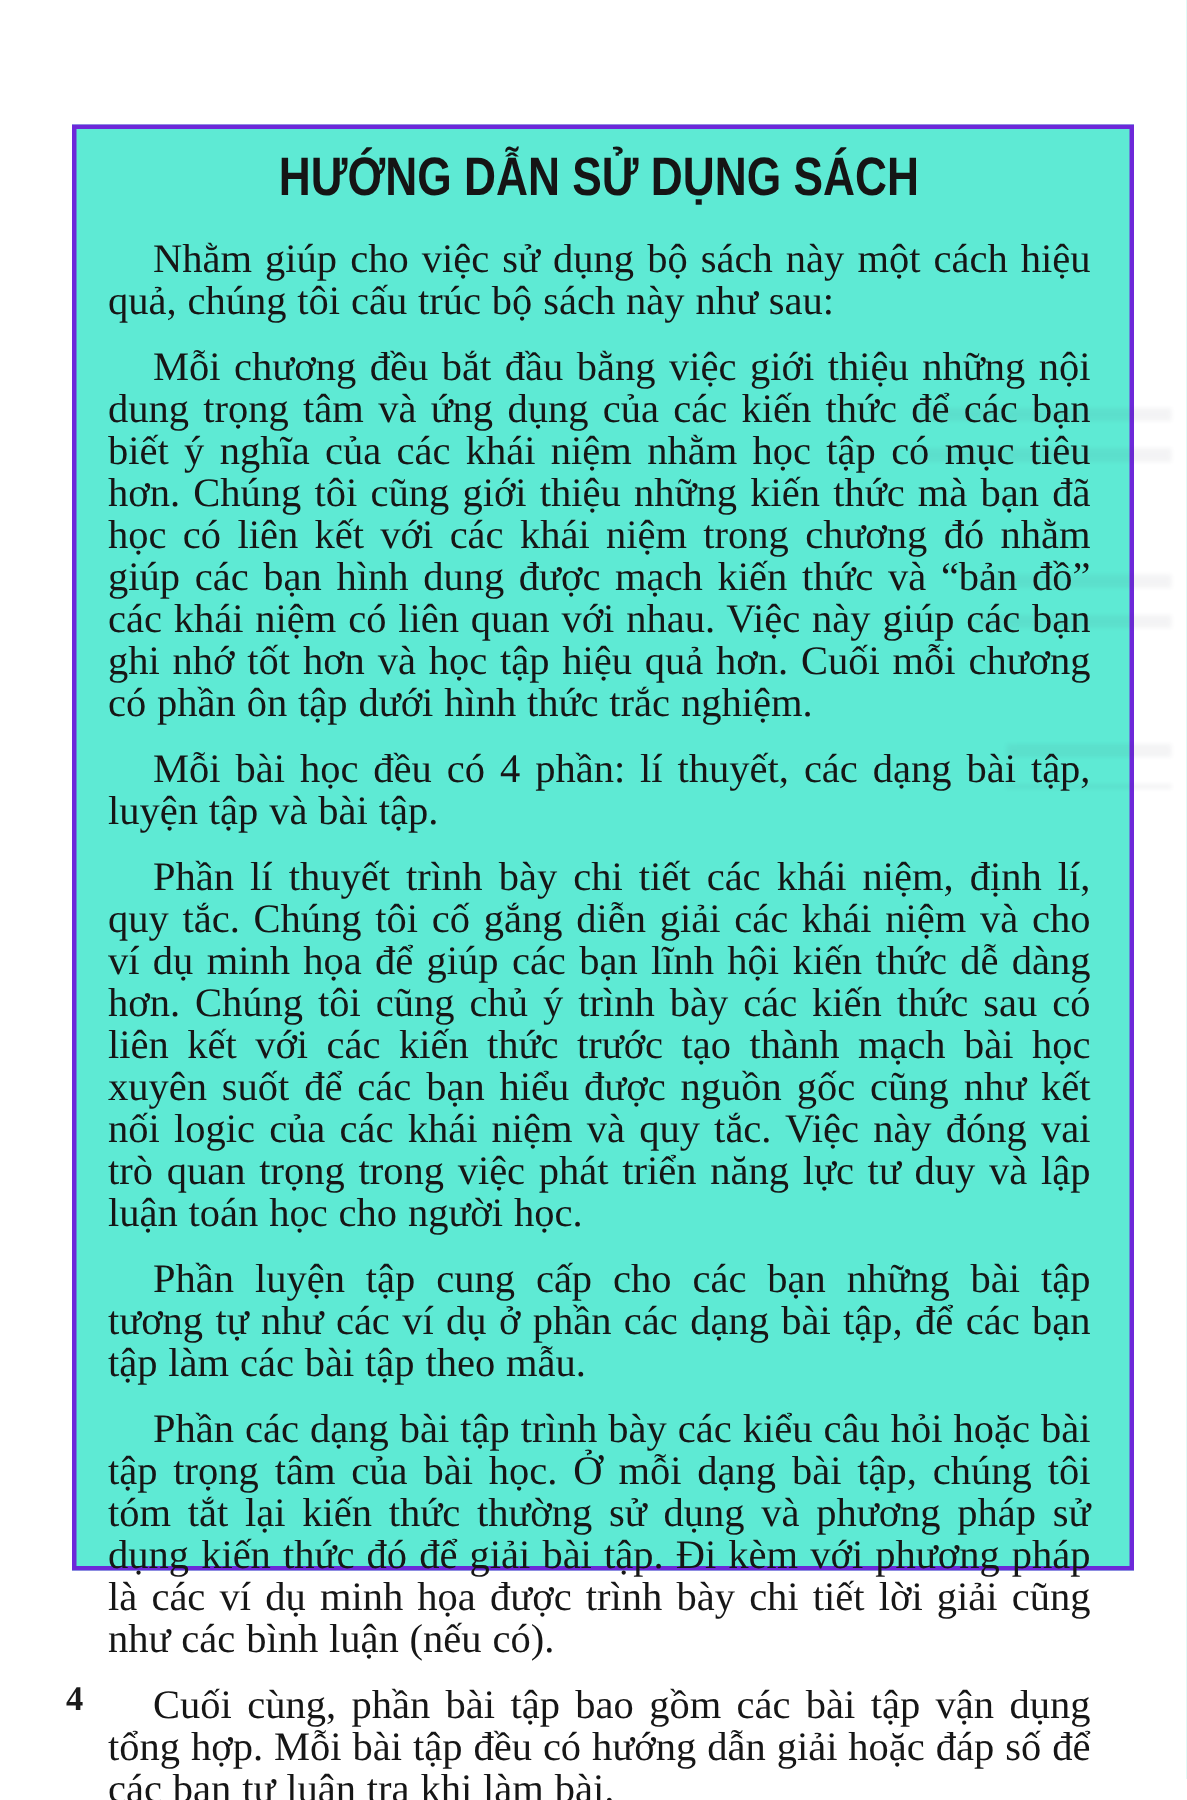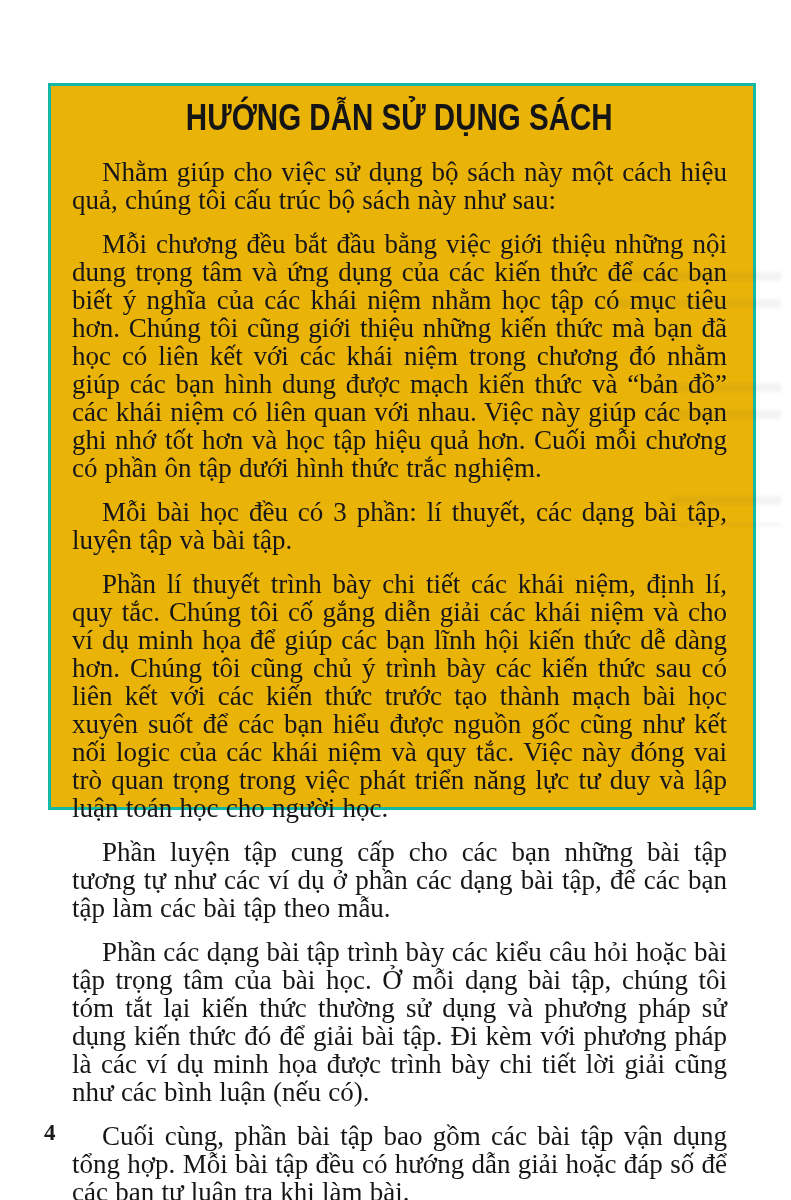--- a/index.html
+++ b/index.html
@@ -15,24 +15,24 @@
     position: relative;
     width: 791px;
     height: 1200px;
     background: #ffffff;
   }
   .page-frame {
     position: absolute;
     left: 48px;
     top: 83px;
     width: 708px;
-    height: 727px;
-    border: 3px solid #14b8a6;
+    height: 964px;
+    border: 3px solid #6d28d9;
     box-sizing: border-box;
-    background: #eab308;
+    background: #5eead4;
   }
   .content {
     position: relative;
     padding: 13px 26px 0 21px;
     z-index: 2;
   }
   .title-wrap {
     text-align: center;
     margin: 0 0 21px 0;
   }
@@ -94,21 +94,21 @@
     <div class="ghost ghost-3"></div>
 
     <div class="content">
       <div class="title-wrap">
         <span class="doc-title">HƯỚNG DẪN SỬ DỤNG SÁCH</span>
       </div>
 
       <div class="body-text">
         <p>Nhằm giúp cho việc sử dụng bộ sách này một cách hiệu quả, chúng tôi cấu trúc bộ sách này như sau:</p>
         <p>Mỗi chương đều bắt đầu bằng việc giới thiệu những nội dung trọng tâm và ứng dụng của các kiến thức để các bạn biết ý nghĩa của các khái niệm nhằm học tập có mục tiêu hơn. Chúng tôi cũng giới thiệu những kiến thức mà bạn đã học có liên kết với các khái niệm trong chương đó nhằm giúp các bạn hình dung được mạch kiến thức và “bản đồ” các khái niệm có liên quan với nhau. Việc này giúp các bạn ghi nhớ tốt hơn và học tập hiệu quả hơn. Cuối mỗi chương có phần ôn tập dưới hình thức trắc nghiệm.</p>
-        <p>Mỗi bài học đều có 3 phần: lí thuyết, các dạng bài tập, luyện tập và bài tập.</p>
+        <p>Mỗi bài học đều có 4 phần: lí thuyết, các dạng bài tập, luyện tập và bài tập.</p>
         <p>Phần lí thuyết trình bày chi tiết các khái niệm, định lí, quy tắc. Chúng tôi cố gắng diễn giải các khái niệm và cho ví dụ minh họa để giúp các bạn lĩnh hội kiến thức dễ dàng hơn. Chúng tôi cũng chủ ý trình bày các kiến thức sau có liên kết với các kiến thức trước tạo thành mạch bài học xuyên suốt để các bạn hiểu được nguồn gốc cũng như kết nối logic của các khái niệm và quy tắc. Việc này đóng vai trò quan trọng trong việc phát triển năng lực tư duy và lập luận toán học cho người học.</p>
         <p>Phần luyện tập cung cấp cho các bạn những bài tập tương tự như các ví dụ ở phần các dạng bài tập, để các bạn tập làm các bài tập theo mẫu.</p>
         <p>Phần các dạng bài tập trình bày các kiểu câu hỏi hoặc bài tập trọng tâm của bài học. Ở mỗi dạng bài tập, chúng tôi tóm tắt lại kiến thức thường sử dụng và phương pháp sử dụng kiến thức đó để giải bài tập. Đi kèm với phương pháp là các ví dụ minh họa được trình bày chi tiết lời giải cũng như các bình luận (nếu có).</p>
         <p>Cuối cùng, phần bài tập bao gồm các bài tập vận dụng tổng hợp. Mỗi bài tập đều có hướng dẫn giải hoặc đáp số để các bạn tự luận tra khi làm bài.</p>
       </div>
     </div>
   </div>
 
   <div class="page-number">4</div>
 

